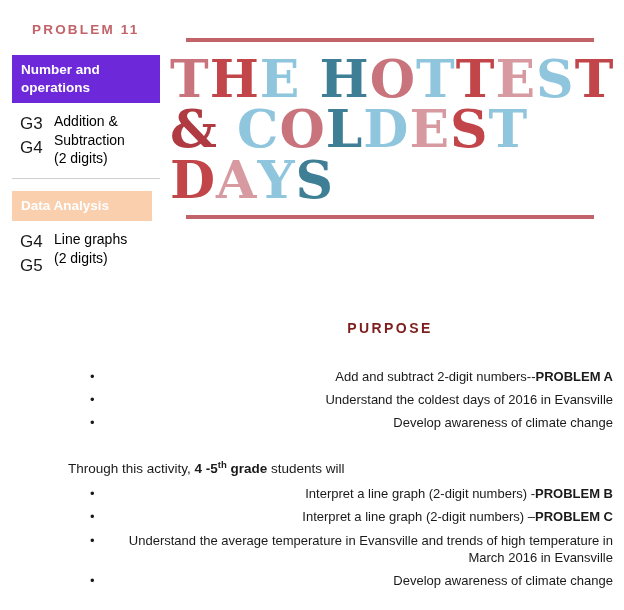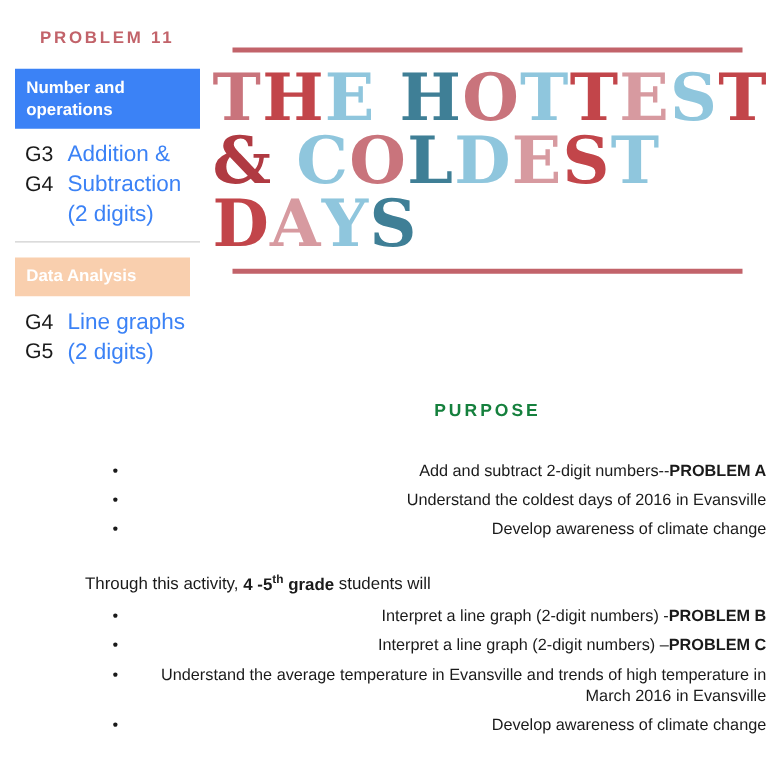--- a/index.html
+++ b/index.html
@@ -35,39 +35,39 @@
     width: 148px;
   }
   .cat-band {
     color: #ffffff;
     font-weight: bold;
     font-size: 13.5px;
     line-height: 1.3;
     padding: 6px 9px 7px 9px;
     box-sizing: border-box;
   }
-  .cat-band.blue { background: #3b82f6; width: 148px; }
+  .cat-band.blue { background: #6d28d9; width: 148px; }
   .cat-band.peach { background: #f9cfae; width: 140px; }
 
   .rowset {
     display: flex;
     align-items: flex-start;
     padding: 9px 0 10px 8px;
   }
   .grades {
     font-size: 17px;
     line-height: 1.38;
     width: 34px;
     flex: 0 0 34px;
     color: #1a1a1a;
   }
   .rowdesc {
-    font-size: 18px;
+    font-size: 14px;
     line-height: 1.32;
-    color: #3b82f6;
+    color: #000000;
   }
   .sep-line {
     border-bottom: 1px solid #cfcfcf;
     width: 148px;
     margin: 0;
   }
   .spacer-12 { height: 12px; }
 
   
   .title-wrap {
@@ -110,21 +110,21 @@
   
   .purpose-head {
     position: absolute;
     left: 170px;
     top: 320px;
     width: 440px;
     text-align: center;
     font-weight: bold;
     font-size: 14px;
     letter-spacing: 2.4px;
-    color: #15803d;
+    color: #7f1d1d;
   }
 
   .body-text {
     position: absolute;
     left: 68px;
     top: 362px;
     width: 545px;
     font-size: 13.5px;
     color: #1a1a1a;
   }

